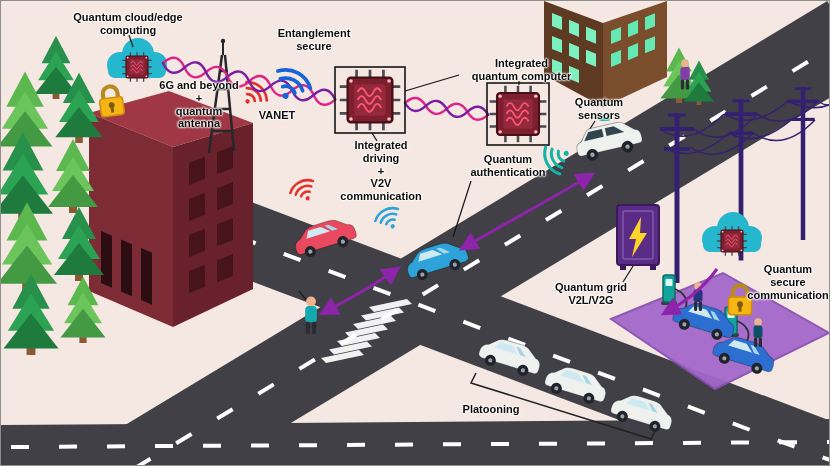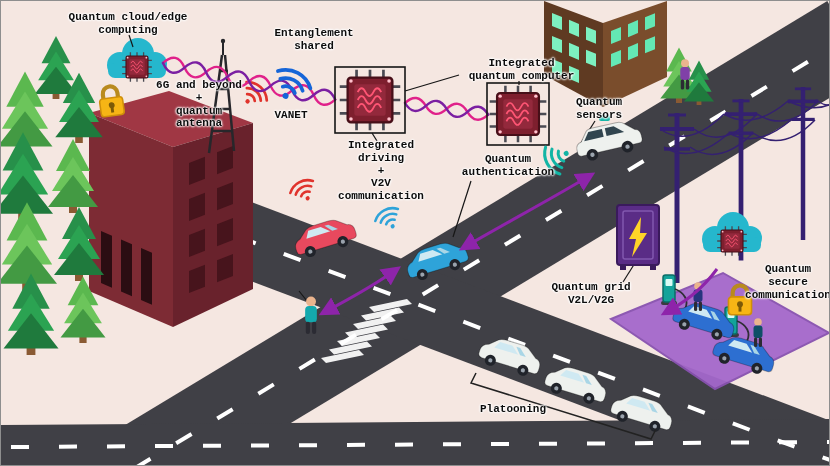--- a/index.html
+++ b/index.html
@@ -1,18 +1,18 @@
 <!DOCTYPE html>
 <html><head>
 <meta charset="utf-8">
 <style>
   html,body{margin:0;padding:0;background:#ddd}
   .stage{position:relative;width:830px;height:466px;background:#f5e7e1;overflow:hidden;
          border:1px solid #8e8e8e;box-sizing:border-box;
-         font-family:Liberation Mono, monospace}
+         font-family:Liberation Sans, sans-serif}
   .scene-svg{position:absolute;left:0;top:0;width:830px;height:466px}
   .lbl{position:absolute;font-weight:bold;font-size:11px;line-height:1.16;color:#0c0c0c;
        text-align:center;white-space:pre-line;pointer-events:none;
        text-shadow:0 1px 2px rgba(255,255,255,.95),0 -1px 2px rgba(255,255,255,.95),
                    1px 0 2px rgba(255,255,255,.95),-1px 0 2px rgba(255,255,255,.95)}
 </style>
 </head>
 <body>
 
 <div class="stage">
@@ -286,37 +286,37 @@
   <g fill="none" stroke-width="3" stroke="#8e24aa">
     <path d="M462,247 C505,222 550,198 590,174" marker-start="url(#ah)" marker-end="url(#ah)"></path>
     <path d="M396,268 C368,288 344,300 322,312" marker-start="url(#ah)" marker-end="url(#ah)"></path>
     <path d="M716,268 C700,290 682,302 664,312" marker-end="url(#ah)"></path>
   </g>
 </svg>
 
 <div class="lbl" style="left:52px;top:10px;width:150px">Quantum cloud/edge
 computing</div>
 <div class="lbl" style="left:258px;top:26px;width:110px">Entanglement
-shared</div>
+secure</div>
 <div class="lbl" style="left:148px;top:78px;width:100px">6G and beyond
 +
 quantum
 antenna</div>
-<div class="lbl" style="left:260px;top:108px;width:60px">VANET</div>
+<div class="lbl" style="left:246px;top:108px;width:60px">VANET</div>
 <div class="lbl" style="left:448px;top:56px;width:145px">Integrated
 quantum computer</div>
 <div class="lbl" style="left:325px;top:138px;width:110px">Integrated
 driving
 +
 V2V
 communication</div>
 <div class="lbl" style="left:452px;top:152px;width:110px">Quantum
 authentication</div>
 <div class="lbl" style="left:562px;top:95px;width:72px">Quantum
 sensors</div>
 <div class="lbl" style="left:544px;top:280px;width:92px">Quantum grid
 V2L/V2G</div>
 <div class="lbl" style="left:744px;top:262px;width:86px">Quantum
 secure
 communication</div>
-<div class="lbl" style="left:466px;top:402px;width:92px">Platooning</div>
+<div class="lbl" style="left:444px;top:402px;width:92px">Platooning</div>
 
 </div>
 
 </body></html>

